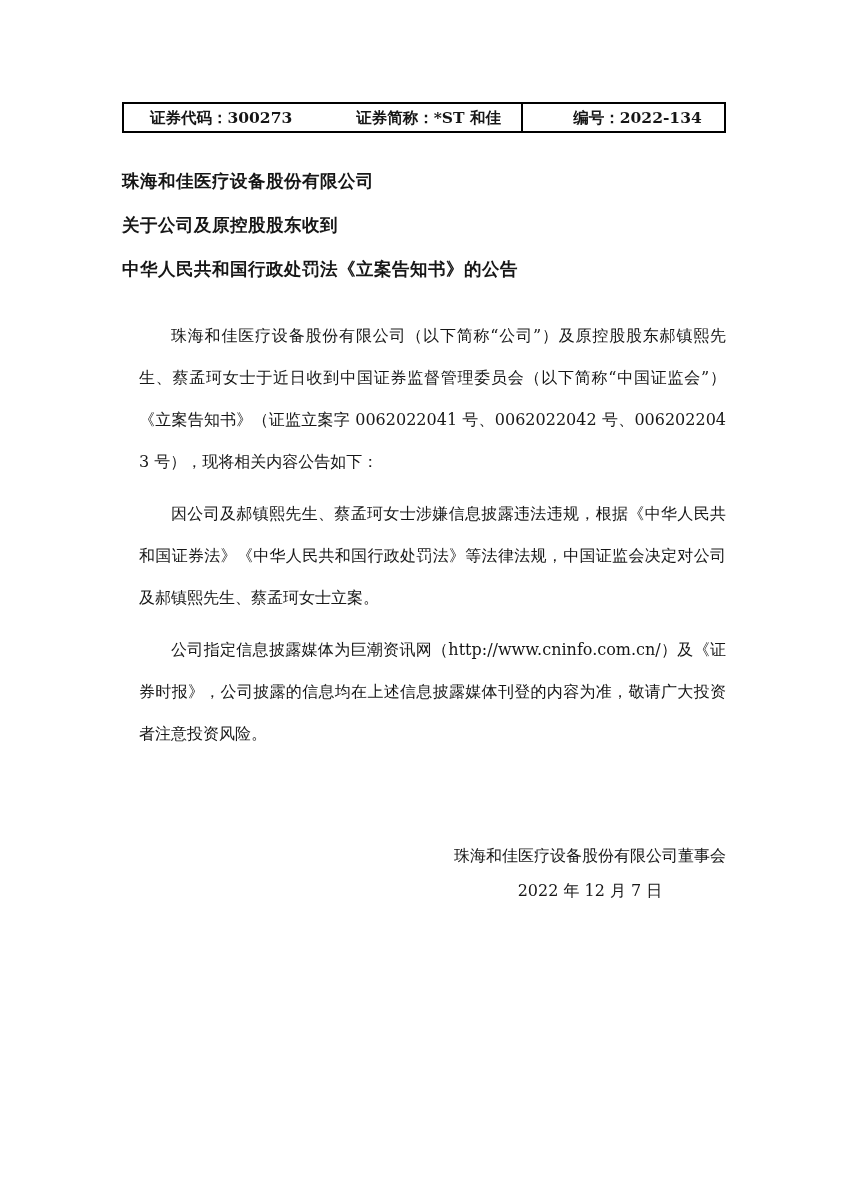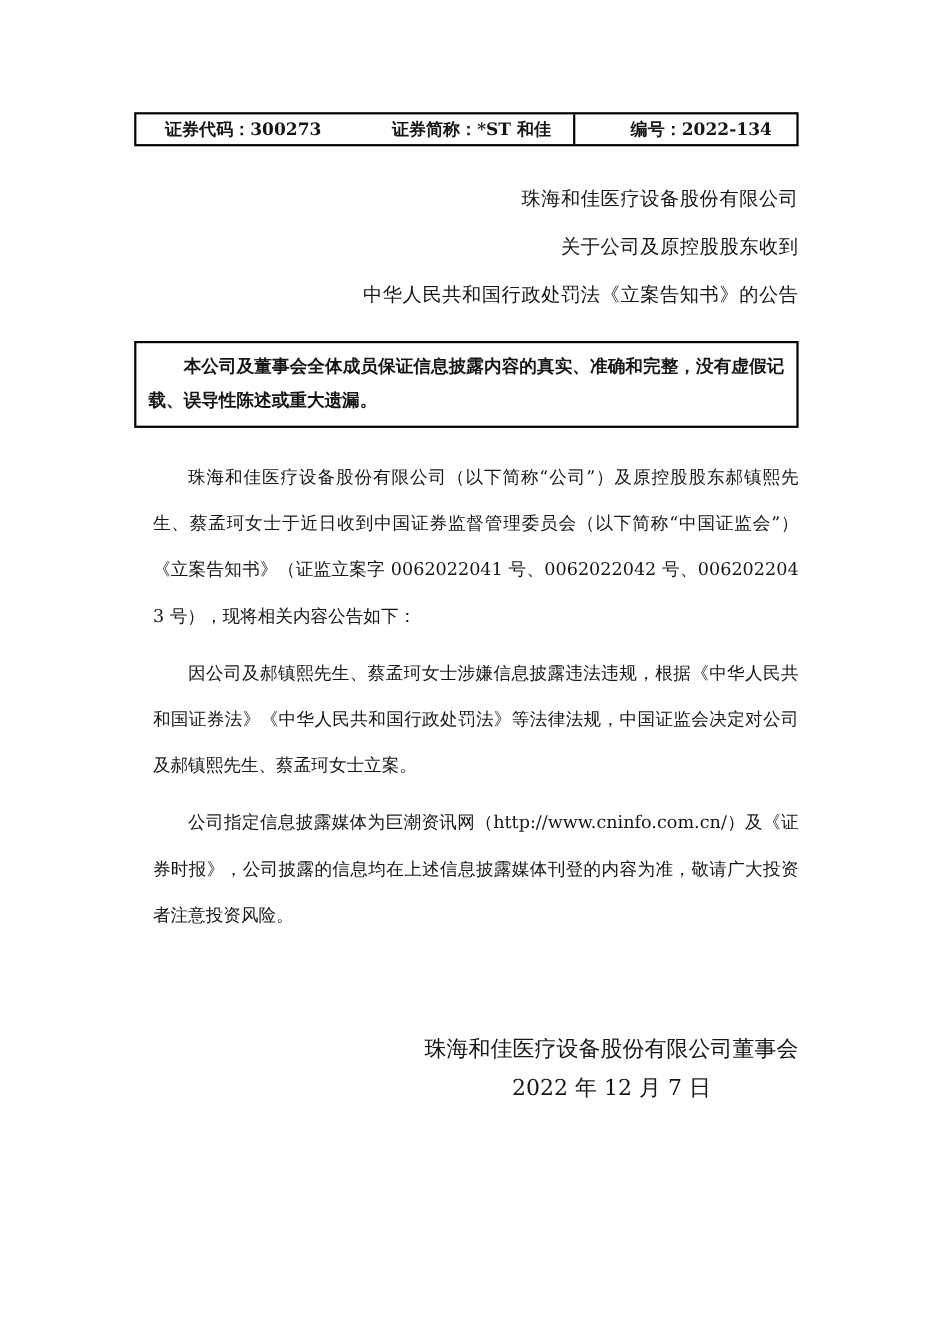--- a/index.html
+++ b/index.html
@@ -45,22 +45,22 @@
     border-left: 2px solid #000;
     text-align: center;
     padding-left: 28px;
   }
 
   
   .titles {
     margin-top: 26px;
   }
   .title-line {
-    text-align: right;
-    font-weight: normal;
+    text-align: left;
+    font-weight: bold;
     font-size: 17.5px;
     line-height: 44px;
     letter-spacing: 0.5px;
   }
 
   
   .decl-box {
     margin-top: 19px;
     border: 2px solid #000;
     padding: 5px 11px 8px 11px;
@@ -86,21 +86,21 @@
     word-break: break-all;
   }
 
   
   .sign-block {
     margin-top: 85px;
     margin-left: auto;
     width: -moz-fit-content;
     width: fit-content;
     text-align: center;
-    font-size: 20px;
+    font-size: 16px;
     line-height: 31px;
     white-space: nowrap;
   }
   .sign-date {
     margin-top: 4px;
   }
 </style>
 </head>
 <body>
 
@@ -115,23 +115,20 @@
       <span>编号：2022-134</span>
     </div>
   </div>
 
   <div class="titles">
     <div class="title-line">珠海和佳医疗设备股份有限公司</div>
     <div class="title-line">关于公司及原控股股东收到</div>
     <div class="title-line">中华人民共和国行政处罚法《立案告知书》的公告</div>
   </div>
 
-  <div class="decl-box">
-    <span>本公司及董事会全体成员保证信息披露内容的真实、准确和完整，没有虚假记载、误导性陈述或重大遗漏。</span>
-  </div>
 
   <div class="doc-body">
     <p>珠海和佳医疗设备股份有限公司（以下简称“公司”）及原控股股东郝镇熙先生、蔡孟珂女士于近日收到中国证券监督管理委员会（以下简称“中国证监会”）《立案告知书》（证监立案字 0062022041 号、0062022042 号、0062022043 号），现将相关内容公告如下：</p>
     <p>因公司及郝镇熙先生、蔡孟珂女士涉嫌信息披露违法违规，根据《中华人民共和国证券法》《中华人民共和国行政处罚法》等法律法规，中国证监会决定对公司及郝镇熙先生、蔡孟珂女士立案。</p>
     <p>公司指定信息披露媒体为巨潮资讯网（http://www.cninfo.com.cn/）及《证券时报》，公司披露的信息均在上述信息披露媒体刊登的内容为准，敬请广大投资者注意投资风险。</p>
   </div>
 
   <div class="sign-block">
     <div>珠海和佳医疗设备股份有限公司董事会</div>
     <div class="sign-date">2022 年 12 月 7 日</div>

